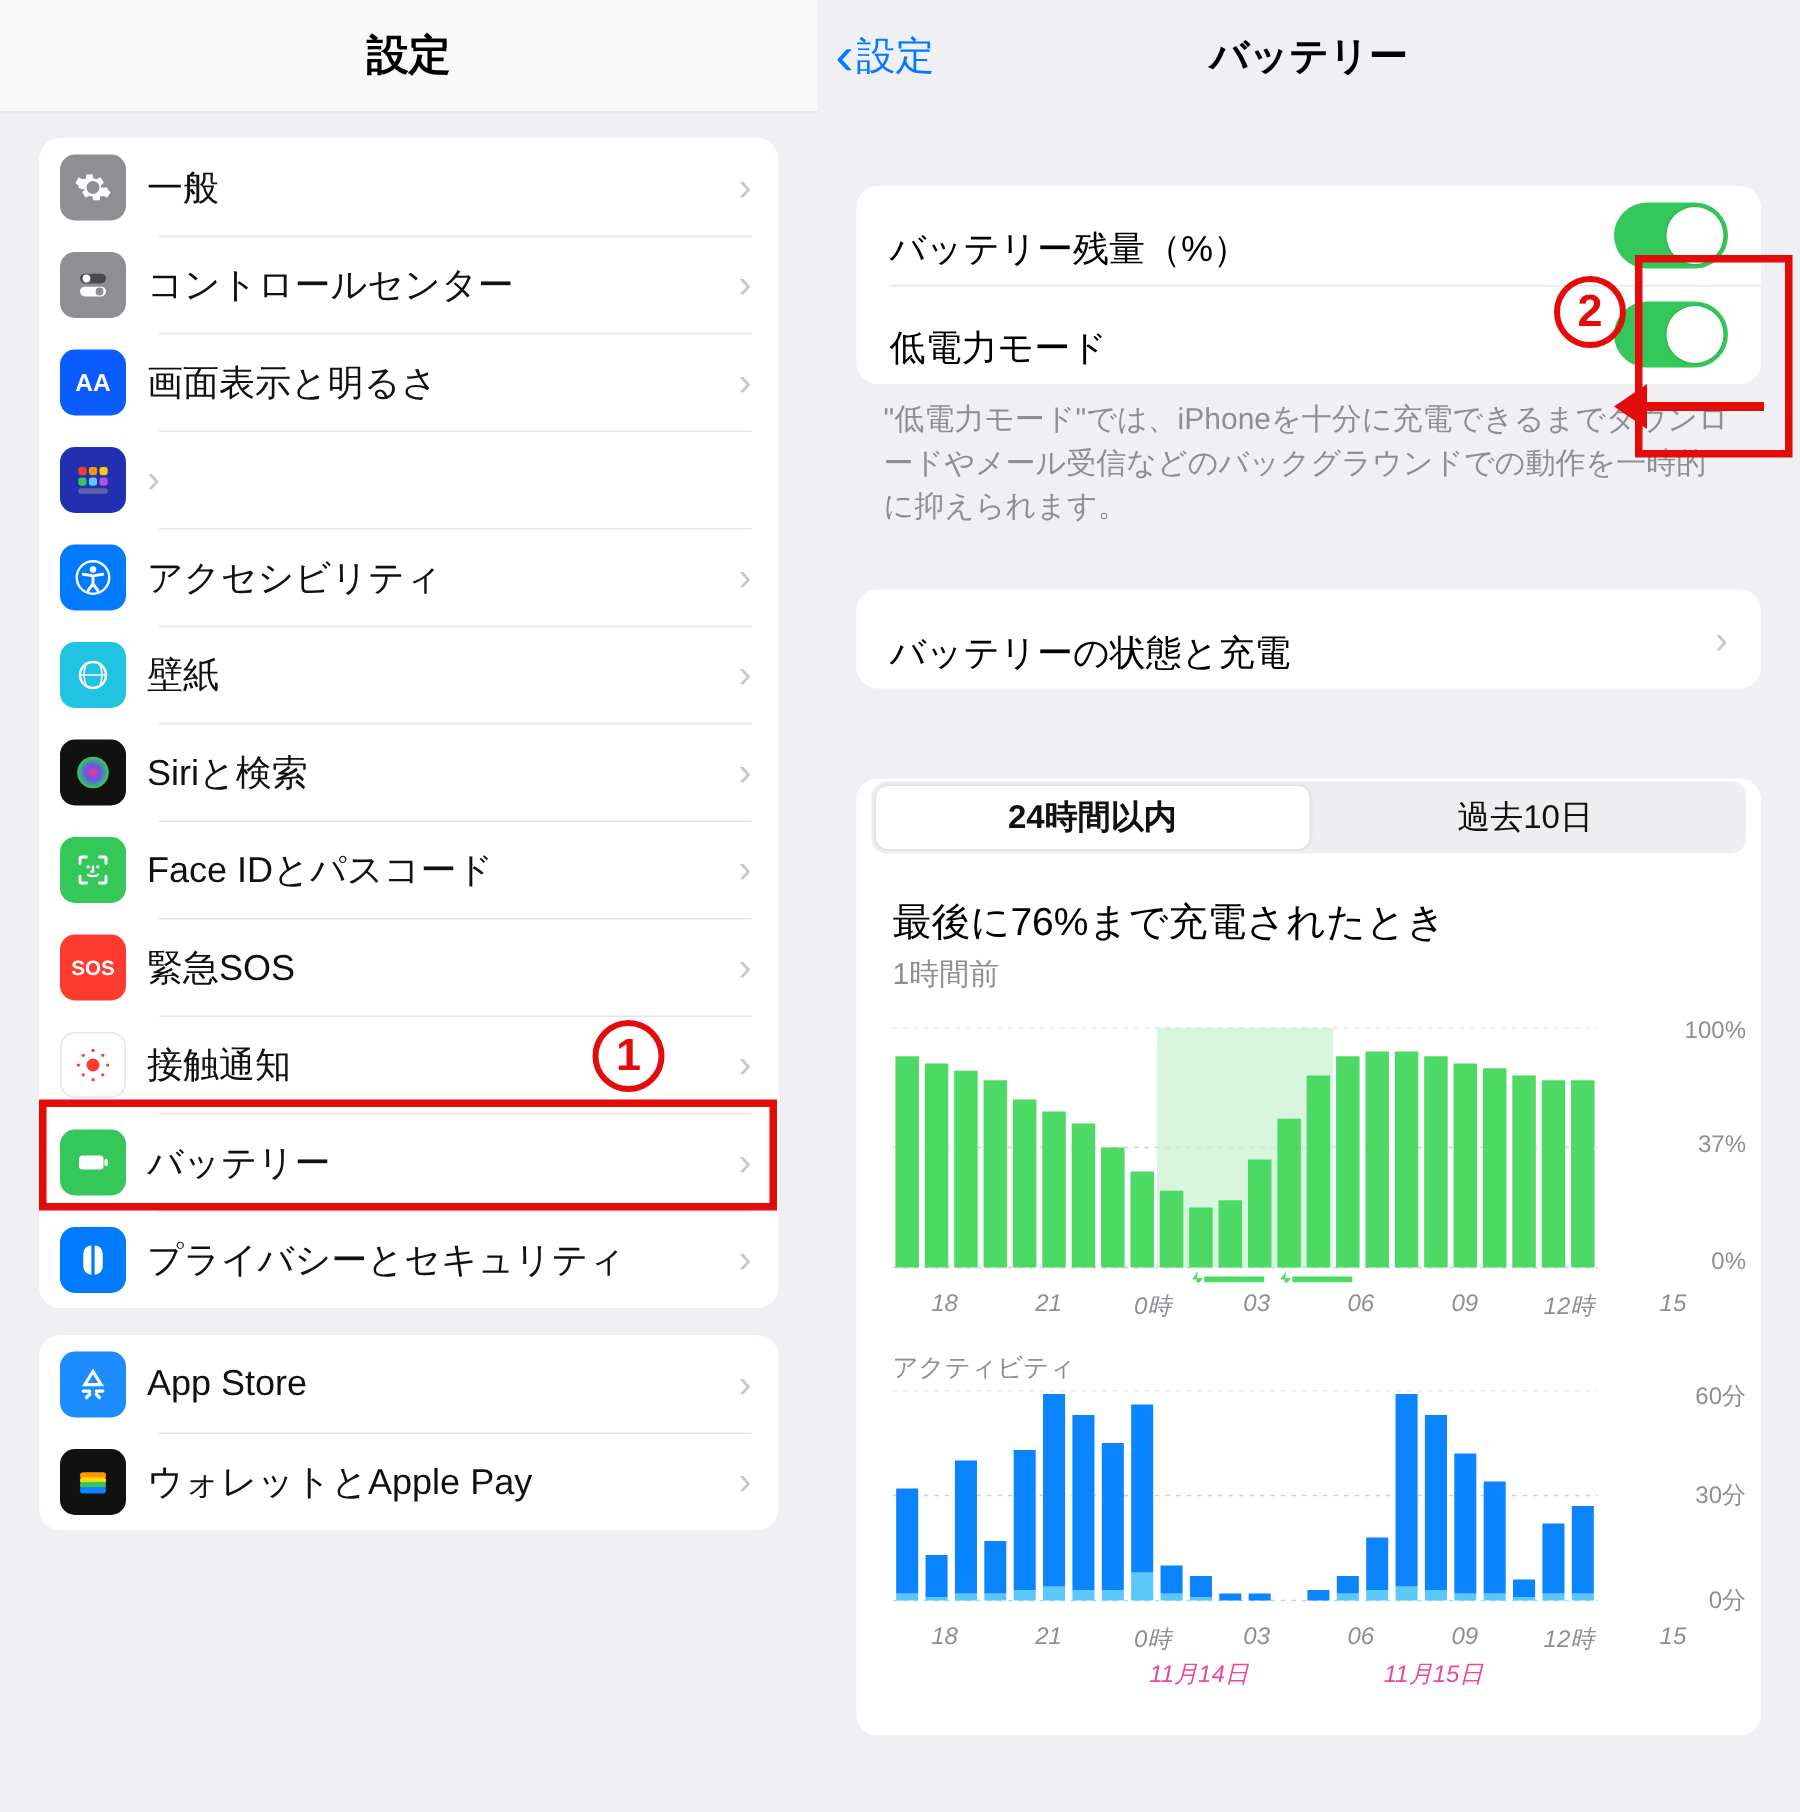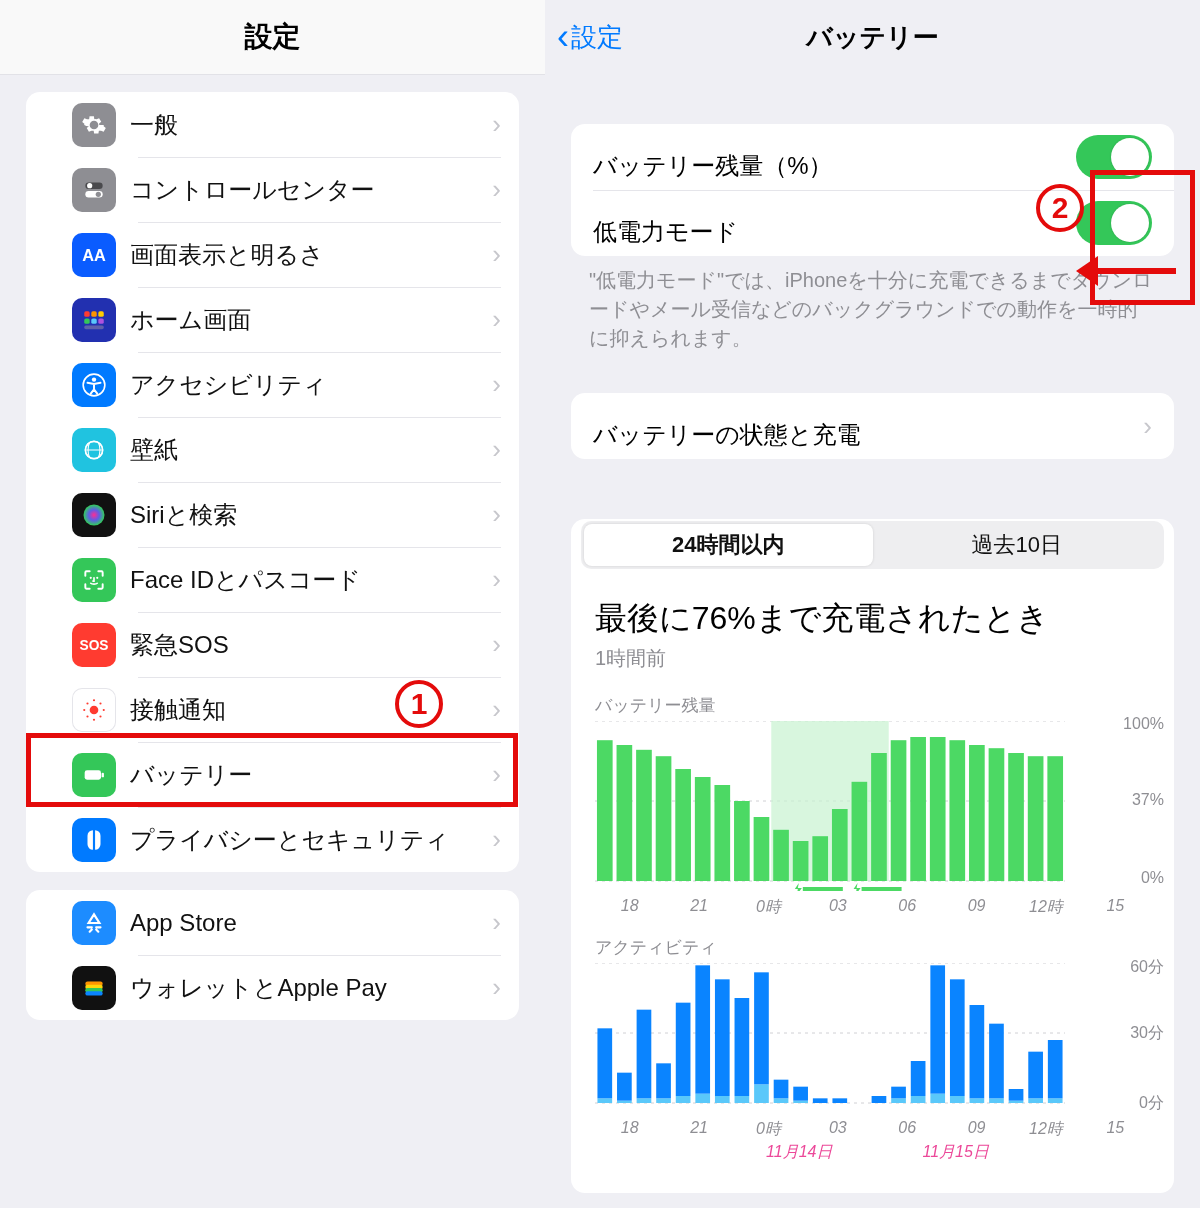--- a/index.html
+++ b/index.html
@@ -23,21 +23,21 @@
 
 .group {
   background:#fff; border-radius:14px; margin:18px 26px;
 }
 .group .row {
   display:flex; align-items:center; height:65px; padding:0 18px 0 14px; position:relative;
 }
 .group .row + .row .row-inner::before {
   content:""; position:absolute; left:66px; right:0; top:0; border-top:1px solid #e5e5ea;
 }
-.row-inner { display:flex; align-items:center; width:100%; height:100%; position:relative;margin-left:32px; }
+.row-inner { display:flex; align-items:center; width:100%; height:100%; position:relative; }
 .icon-box {
   width:44px; height:44px; border-radius:10px; display:flex; align-items:center; justify-content:center;
   flex:none; margin-right:14px;
 }
 .row-label { font-size:24px; color:#111; flex:1; }
 .chev { color:#c7c7cc; font-size:26px; font-weight:300; }
 
 
 .col.left .group:first-of-type { margin-top:38px; }
 
@@ -71,21 +71,21 @@
 
 
 .seg-wrap { background:#fff; border-radius:14px; margin:60px 26px 0 26px; padding:2px 10px 30px 10px; }
 .seg {
   display:flex; height:48px; background:#eeeef0; border-radius:10px; padding:3px; margin-bottom:28px;
 }
 .seg .opt { flex:1; display:flex; align-items:center; justify-content:center; font-size:22px; font-weight:600; color:#111; border-radius:8px;}
 .seg .opt.sel { background:#fff; box-shadow:0 0 3px rgba(0,0,0,.12); }
 .seg .opt:not(.sel){ font-weight:400; }
 
-.charge-title { font-size:32px; margin:0 14px 4px 14px; }
+.charge-title { font-size:26px; margin:0 14px 4px 14px; }
 .charge-sub { font-size:20px; color:#8e8e93; margin:0 14px 22px 14px; }
 
 .chart-label { font-size:17px; color:#8e8e93; margin:0 14px 4px 14px; }
 
 .chart { position:relative; margin:0 14px; }
 .chart svg { display:block; }
 .ylab { position:absolute; right:-14px; font-size:16px; color:#8e8e93; text-align:left; }
 
 .xaxis { display:flex; font-size:16px; color:#8e8e93; padding:6px 14px 0 14px;font-style:italic; }
 .xaxis span { flex:1; text-align:center; }
@@ -168,21 +168,20 @@
               <svg viewBox="0 0 24 24" width="26" height="26">
                 <rect x="3" y="4" width="5" height="5" rx="1.5" fill="#ff3b30"></rect>
                 <rect x="9.5" y="4" width="5" height="5" rx="1.5" fill="#ff9500"></rect>
                 <rect x="16" y="4" width="5" height="5" rx="1.5" fill="#ffcc00"></rect>
                 <rect x="3" y="10.5" width="5" height="5" rx="1.5" fill="#34c759"></rect>
                 <rect x="9.5" y="10.5" width="5" height="5" rx="1.5" fill="#5ac8fa"></rect>
                 <rect x="16" y="10.5" width="5" height="5" rx="1.5" fill="#af52de"></rect>
                 <rect x="3" y="17" width="18" height="3.5" rx="1.5" fill="#6060aa"></rect>
               </svg>
             </div>
-            <span class="row-label">ホーム画面</span>
             <span class="chev">›</span>
           </div>
         </div>
         <div class="row">
           <div class="row-inner">
             <div class="icon-box" style="background: rgb(0, 122, 255);">
               <svg viewBox="0 0 24 24" width="26" height="26">
                 <circle cx="12" cy="12" r="10" fill="none" stroke="#fff" stroke-width="1.5"></circle>
                 <circle cx="12" cy="7" r="2" fill="#fff"></circle>
                 <path d="M6 10l6 1 6-1M12 11v5l-3 4M12 16l3 4" stroke="#fff" stroke-width="1.8" fill="none" stroke-linecap="round"></path>
@@ -356,21 +355,20 @@
         <div class="opt sel">
             <span>24時間以内</span>
           </div>
         <div class="opt">
             <span>過去10日</span>
           </div>
       </div>
       <div class="charge-title">最後に76%まで充電されたとき</div>
       <div class="charge-sub">1時間前</div>
 
-      <div class="chart-label">バッテリー残量</div>
       <div class="chart" style="height:170px;">
         <svg id="chart1" width="520" height="170">
             <line x1="0" x2="470" y1="160" y2="160" stroke="#d0d0d4" stroke-dasharray="3 4"></line>
             <line x1="0" x2="470" y1="80" y2="80" stroke="#d0d0d4" stroke-dasharray="3 4"></line>
             <line x1="0" x2="470" y1="0" y2="0" stroke="#d0d0d4" stroke-dasharray="3 4"></line>
             <rect x="176.25" y="0" width="117.5" height="160" fill="#c8f2d0" opacity=".7"></rect>
             <rect x="1.9583333333333333" y="19.19999999999999" width="15.666666666666666" height="140.8" fill="#4cd964"></rect>
             <rect x="21.541666666666664" y="24" width="15.666666666666666" height="136" fill="#4cd964"></rect>
             <rect x="41.125" y="28.80000000000001" width="15.666666666666666" height="131.2" fill="#4cd964"></rect>
             <rect x="60.708333333333336" y="35.19999999999999" width="15.666666666666666" height="124.80000000000001" fill="#4cd964"></rect>

